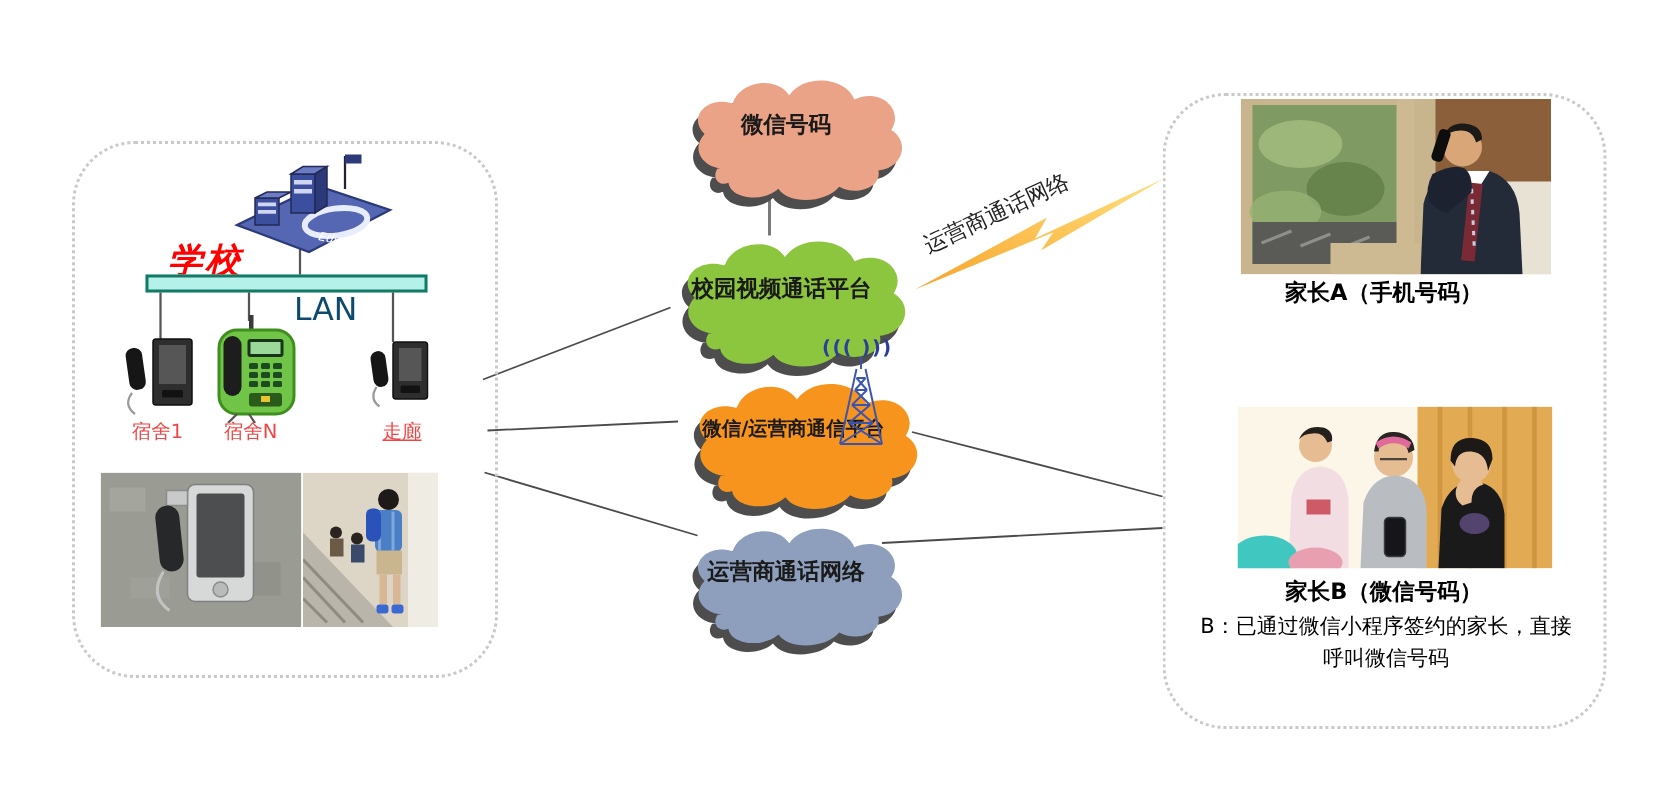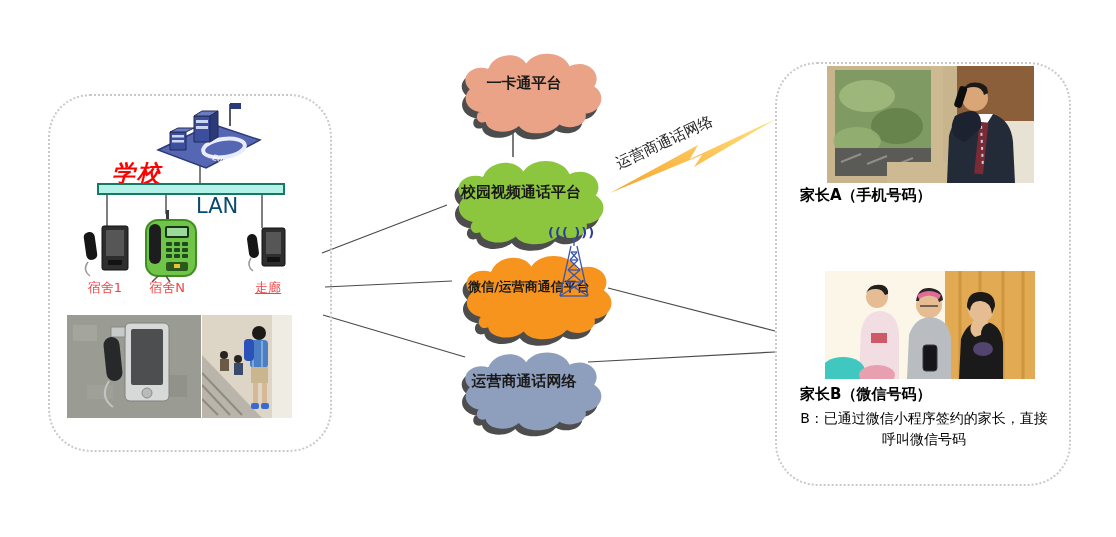--- a/index.html
+++ b/index.html
@@ -19,21 +19,21 @@
     position:absolute;left:0;right:0;top:0;bottom:14px;display:flex;align-items:center;justify-content:center;
     font-weight:bold;color:#1a1a1a;text-align:center;line-height:1.1;
   }
   .lbl-15{font-size:15px;} .lbl-13{font-size:13px;}
   
   .school-title{font-size:23px;font-weight:bold;letter-spacing:2px;font-style:italic;}
   .lan-bar{position:absolute;border:2px solid #147a66;background:#b4f1e9;}
   .lan-text{position:absolute;font-size:21px;color:#0c4a6e;}
   .phone-label{position:absolute;font-size:13px;color:#ef4444;text-align:center;}
   
-  .parent-title{position:absolute;font-size:15px;font-weight:bold;color:#000;}
+  .parent-title{position:absolute;font-size:15px;font-weight:bold;text-align:center;color:#000;}
   .parent-desc{position:absolute;font-size:14px;color:#000;text-align:center;line-height:1.5;}
   .photo{position:absolute;overflow:hidden;}
   .photo svg{display:block;width:100%;height:100%;}
   
   .carrier-label{
     position:absolute;font-size:15px;color:#222;transform:rotate(-25deg);transform-origin:center;white-space:nowrap;
   }
   .signal-text{position:absolute;font-weight:bold;color:#2a3f9d;font-size:13px;letter-spacing:1px;}
 </style>
 </head>
@@ -177,21 +177,21 @@
       <rect x="49" y="88" width="8" height="6" rx="2" fill="#3a6ad0"></rect>
         <rect x="59" y="88" width="8" height="6" rx="2" fill="#3a6ad0"></rect>
     </svg>
   </div>
 
   <div class="cloud" style="left:448px;top:46px;width:152px;height:88px;">
     <svg viewBox="0 0 210 130" preserveAspectRatio="none">
       <path transform="translate(-5,9)" d="M52,98 C30,100 16,80 30,64 C14,48 32,26 56,34 C62,12 96,6 108,26 C122,4 160,8 168,30 C192,18 214,40 202,60 C220,72 212,98 190,100 C194,116 170,126 154,116 C142,132 108,134 98,118 C84,132 54,128 52,112 C44,116 36,108 42,98 Z" fill="#4D4D4D"></path>
       <path d="M52,98 C30,100 16,80 30,64 C14,48 32,26 56,34 C62,12 96,6 108,26 C122,4 160,8 168,30 C192,18 214,40 202,60 C220,72 212,98 190,100 C194,116 170,126 154,116 C142,132 108,134 98,118 C84,132 54,128 52,112 C44,116 36,108 42,98 Z" fill="#EBA387"></path>
     </svg>
-    <div class="cloud-label lbl-15">一卡通平台</div>
+    <div class="cloud-label lbl-15">微信号码</div>
   </div>
 
   <div class="cloud" style="left:448px;top:248px;width:162px;height:92px;">
     <svg viewBox="0 0 210 130" preserveAspectRatio="none">
       <path transform="translate(-5,9)" d="M52,98 C30,100 16,80 30,64 C14,48 32,26 56,34 C62,12 96,6 108,26 C122,4 160,8 168,30 C192,18 214,40 202,60 C220,72 212,98 190,100 C194,116 170,126 154,116 C142,132 108,134 98,118 C84,132 54,128 52,112 C44,116 36,108 42,98 Z" fill="#4D4D4D"></path>
       <path d="M52,98 C30,100 16,80 30,64 C14,48 32,26 56,34 C62,12 96,6 108,26 C122,4 160,8 168,30 C192,18 214,40 202,60 C220,72 212,98 190,100 C194,116 170,126 154,116 C142,132 108,134 98,118 C84,132 54,128 52,112 C44,116 36,108 42,98 Z" fill="#F7941E"></path>
     </svg>
     <div class="cloud-label lbl-13">微信/运营商通信平台</div>
   </div>
 

